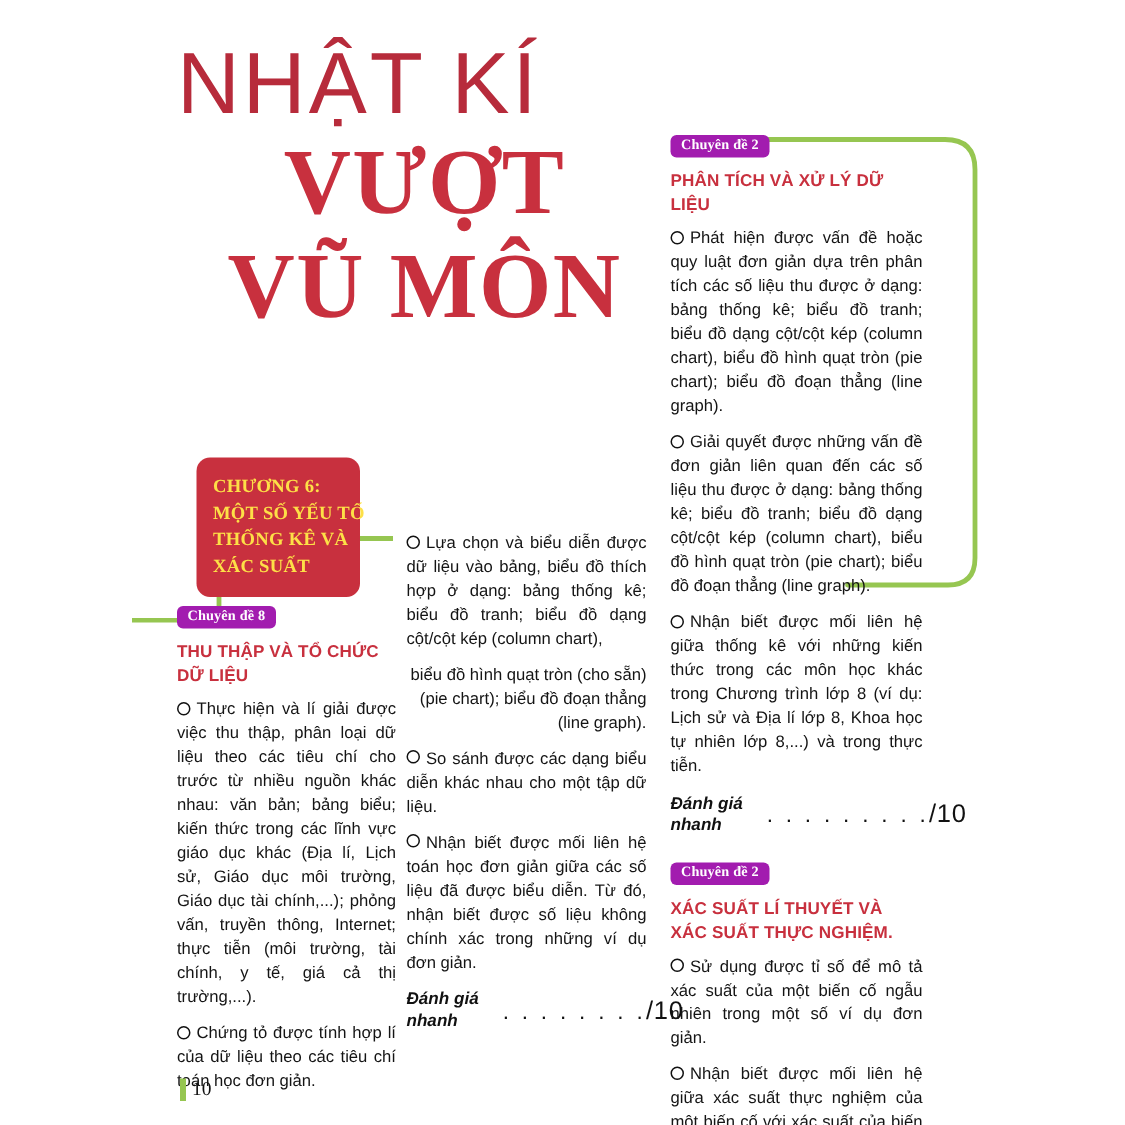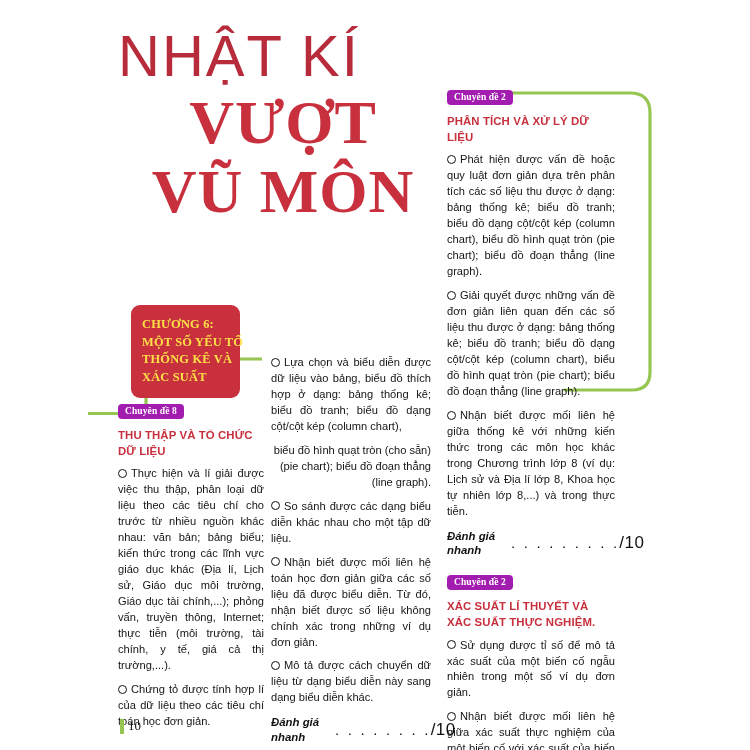--- a/index.html
+++ b/index.html
@@ -211,21 +211,20 @@
     <div class="topic-heading">THU THẬP VÀ TỔ CHỨC DỮ LIỆU</div>
     <p class="bullet-p"><span class="bl"></span><span>Thực hiện và lí giải được việc thu thập, phân loại dữ liệu theo các tiêu chí cho trước từ nhiều nguồn khác nhau: văn bản; bảng biểu; kiến thức trong các lĩnh vực giáo dục khác (Địa lí, Lịch sử, Giáo dục môi trường, Giáo dục tài chính,...); phỏng vấn, truyền thông, Internet; thực tiễn (môi trường, tài chính, y tế, giá cả thị trường,...).</span></p>
     <p class="bullet-p"><span class="bl"></span><span>Chứng tỏ được tính hợp lí của dữ liệu theo các tiêu chí toán học đơn giản.</span></p>
   </div>
 
   <div class="col" id="col2">
     <p class="bullet-p"><span class="bl"></span><span>Lựa chọn và biểu diễn được dữ liệu vào bảng, biểu đồ thích hợp ở dạng: bảng thống kê; biểu đồ tranh; biểu đồ dạng cột/cột kép (column chart),</span></p>
     <p class="plain-p nj">biểu đồ hình quạt tròn (cho sẵn) (pie chart); biểu đồ đoạn thẳng (line graph).</p>
     <p class="bullet-p"><span class="bl"></span><span>So sánh được các dạng biểu diễn khác nhau cho một tập dữ liệu.</span></p>
     <p class="bullet-p"><span class="bl"></span><span>Nhận biết được mối liên hệ toán học đơn giản giữa các số liệu đã được biểu diễn. Từ đó, nhận biết được số liệu không chính xác trong những ví dụ đơn giản.</span></p>
-    <p class="bullet-p"><span class="bl"></span><span>Mô tả được cách chuyển dữ liệu từ dạng biểu diễn này sang dạng biểu diễn khác.</span></p>
     <div class="eval-row">
       <div class="eval-label">
         <div>Đánh giá</div>
         <div>nhanh</div>
       </div>
       <div class="eval-sep"></div>
       <div class="eval-score"><span class="dots">. . . . . . . .</span><span>/10</span></div>
     </div>
   </div>
 

